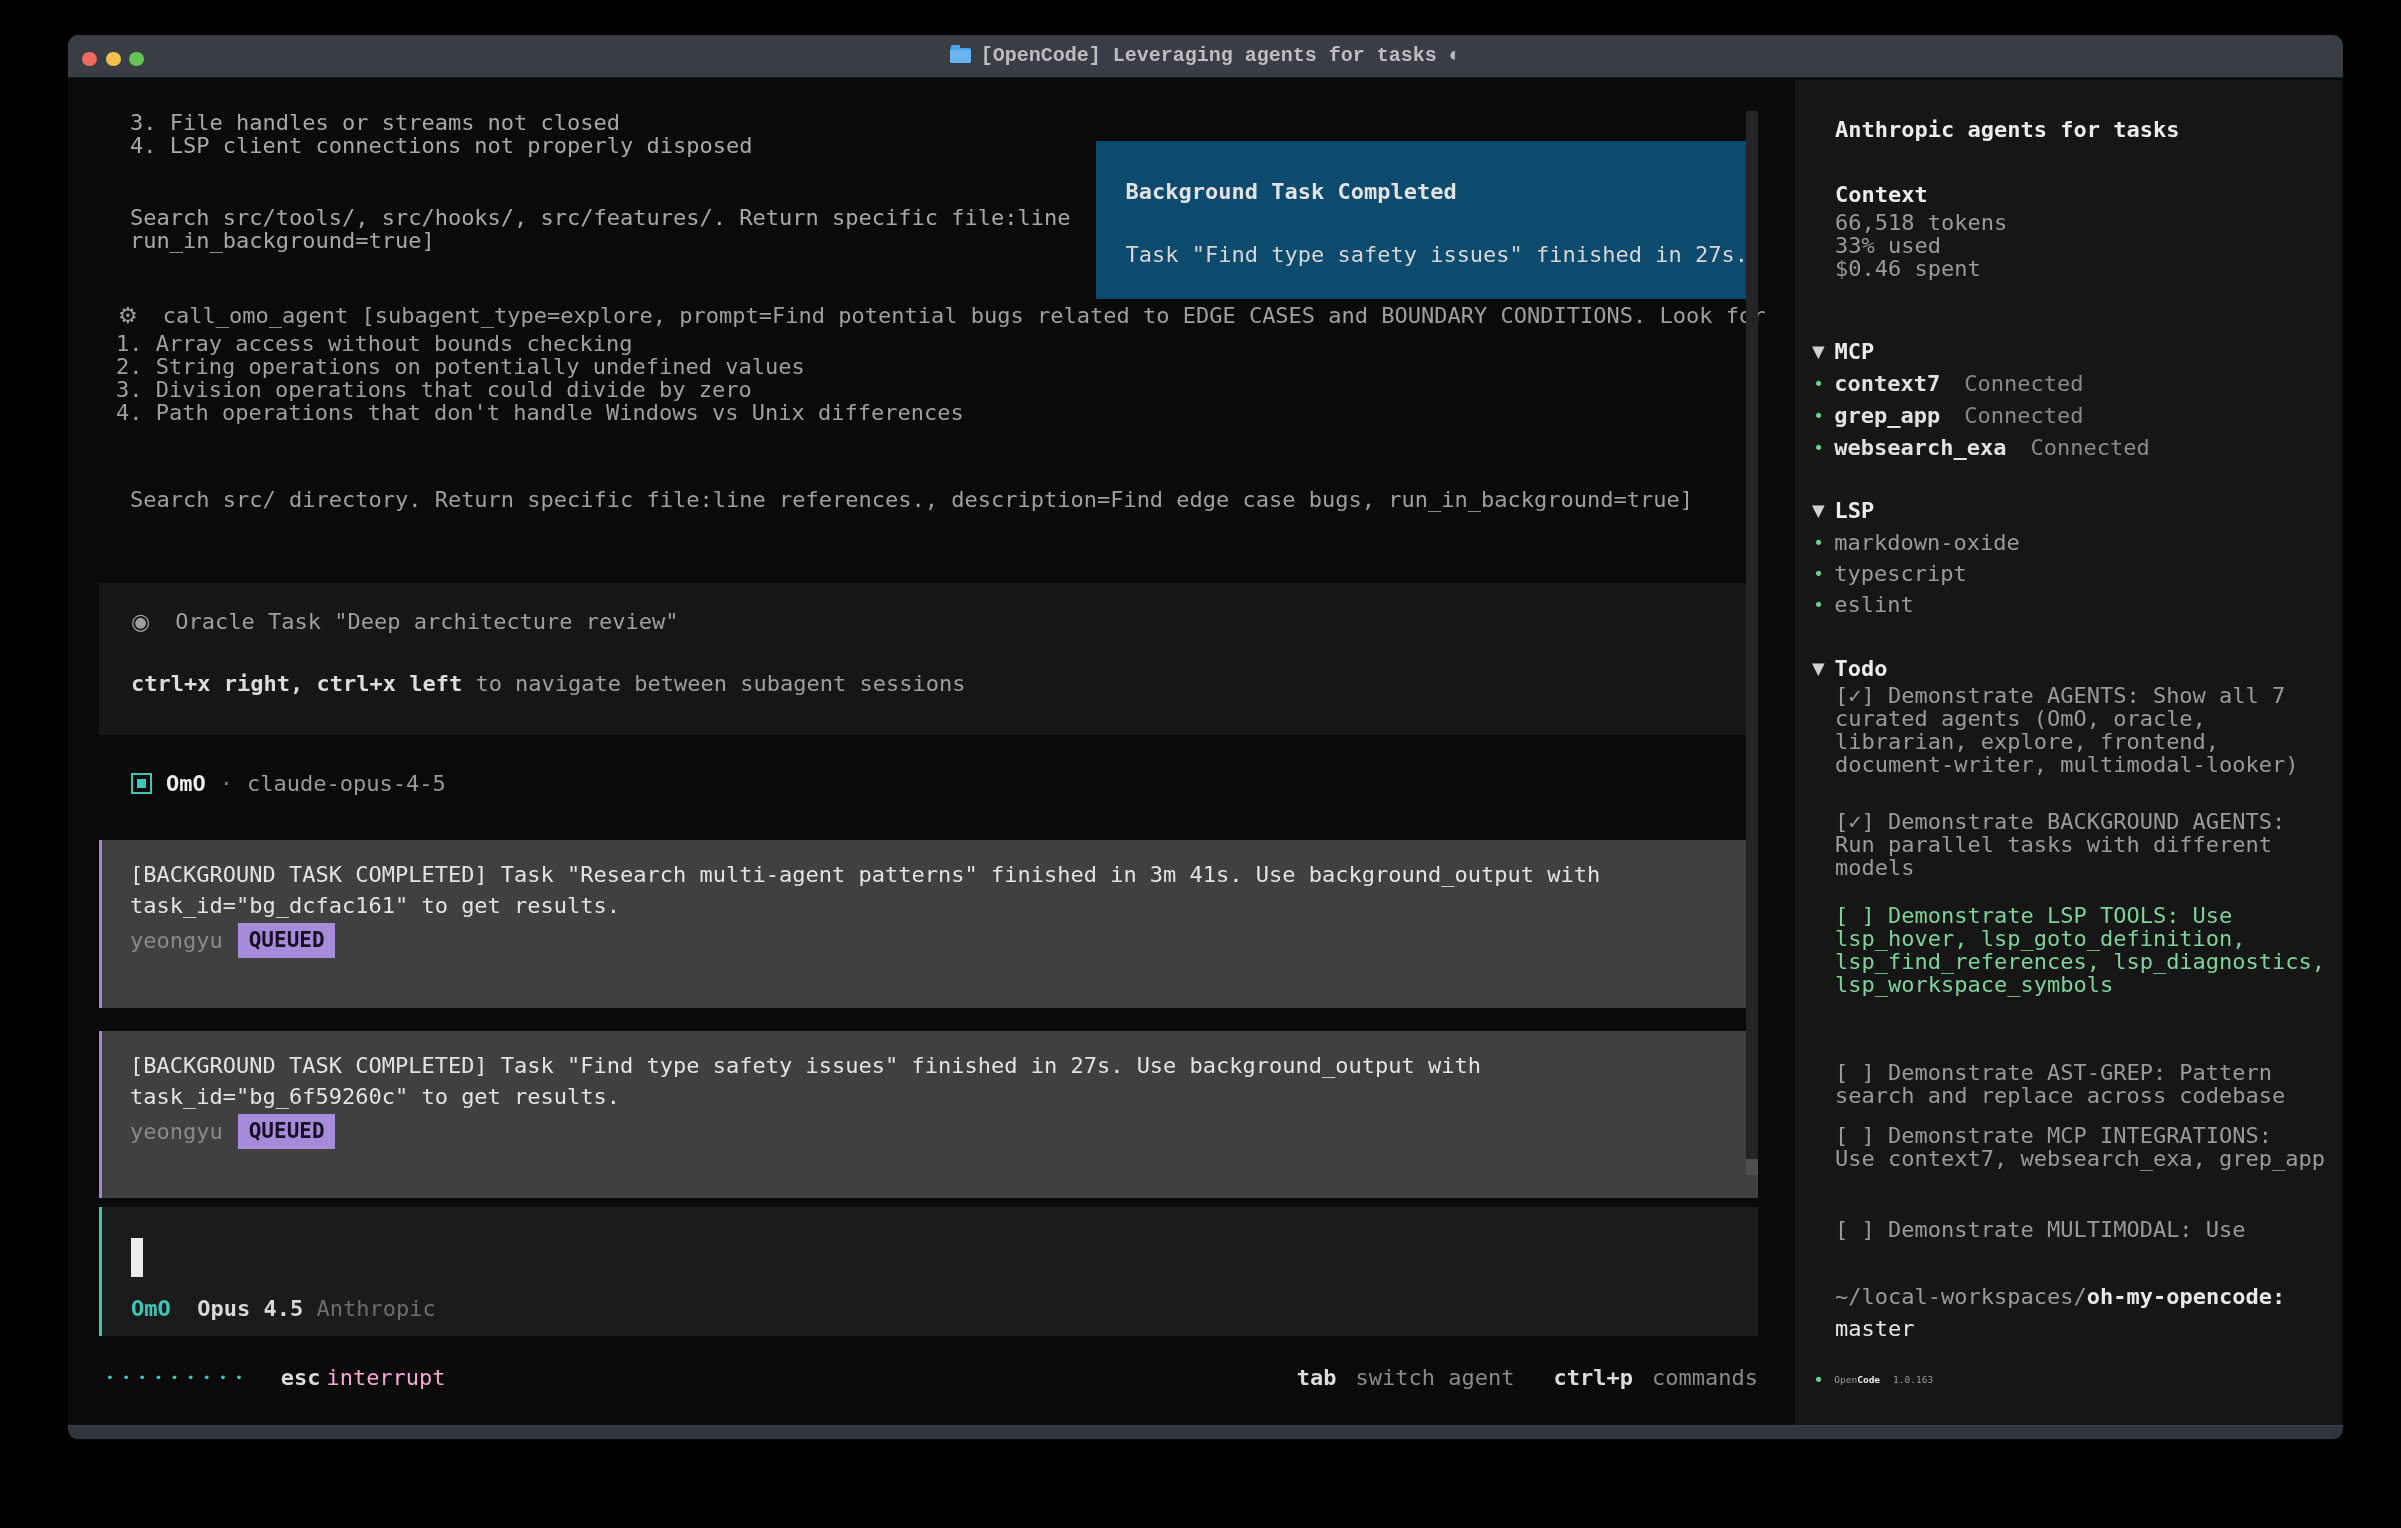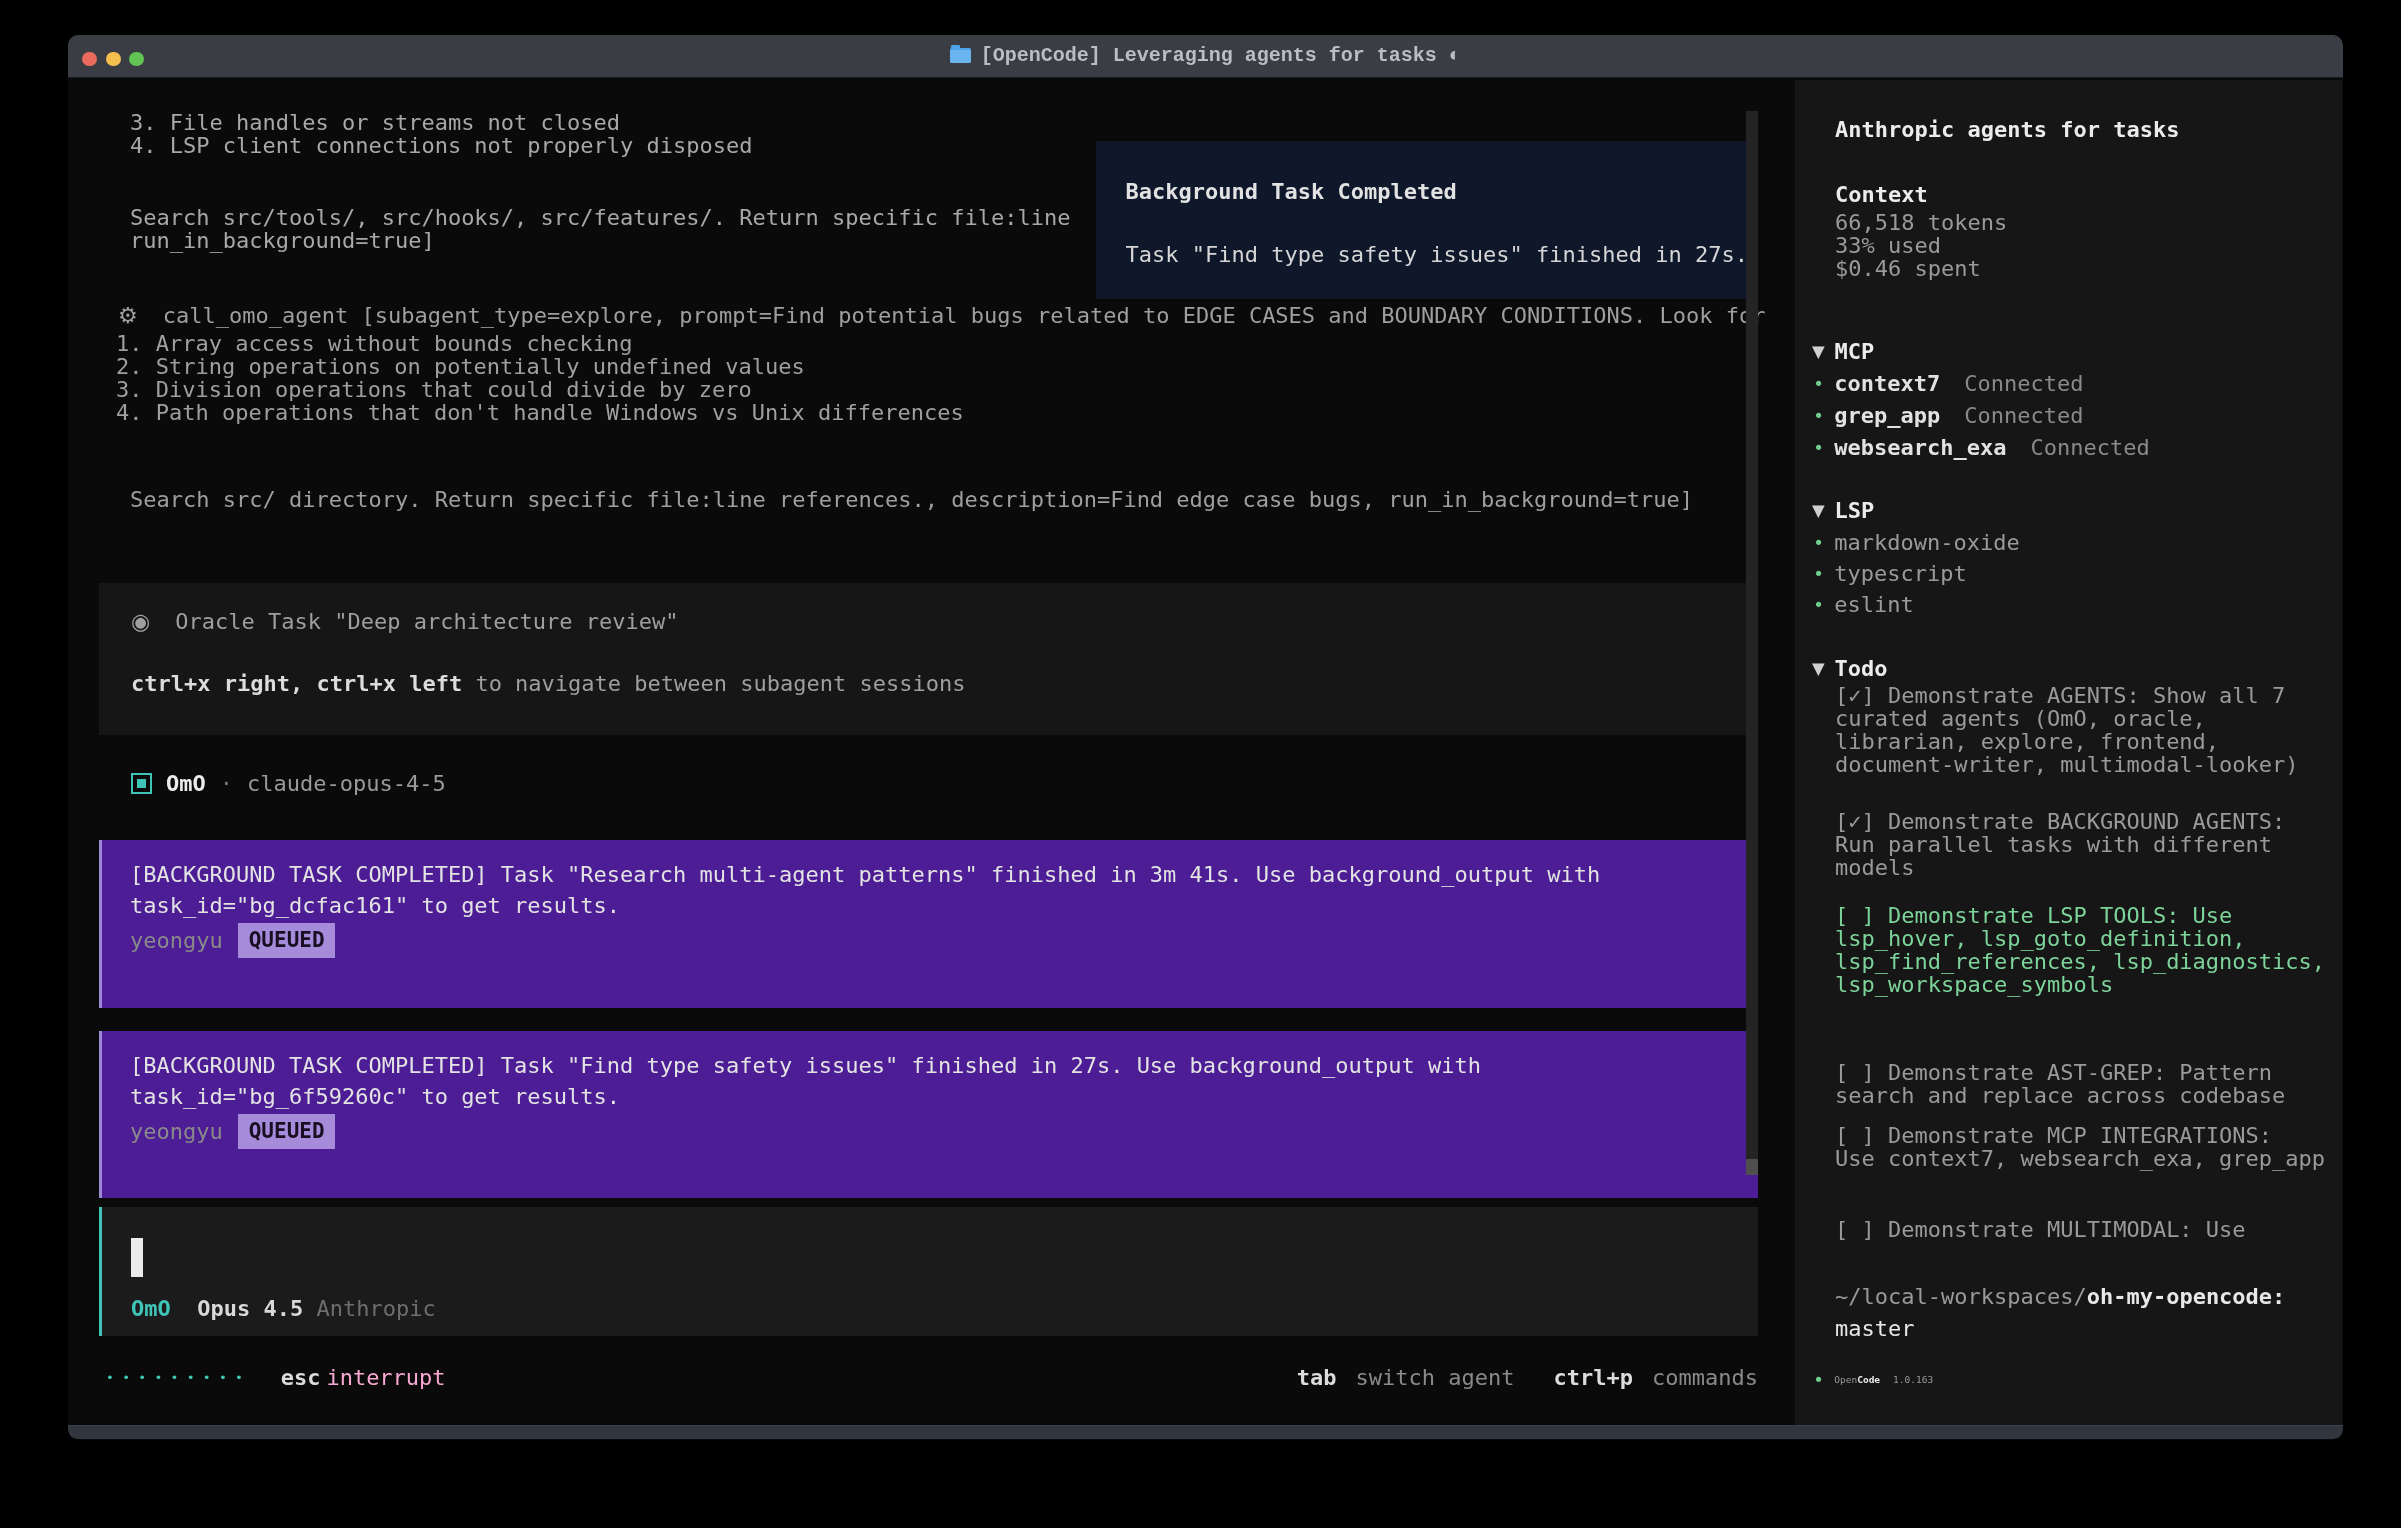--- a/index.html
+++ b/index.html
@@ -40,21 +40,21 @@
   #oracle-box .l1 { left:32px; top:23px; color:#9f9f9f; }
   #oracle-box .l1 .fisheye { font-family:"DejaVu Sans",sans-serif; margin-right:11.8px; }
   #oracle-box .l2 { left:32px; top:85px; color:#9f9f9f; }
   #session-header { position:absolute; left:63px; top:733px; height:31px; display:flex; align-items:center; }
   #agent-icon { width:21px; height:21px; border:2.4px solid #3ec5b8; display:flex; align-items:center;
                 justify-content:center; margin-right:14px; background:#0a0a0a; }
   #agent-icon .fill { width:9.5px; height:9.5px; background:#3ec5b8; }
   #session-header .nm { font-size:22px; font-weight:bold; color:#ececec; margin-right:14px; }
   #session-header .sep{ font-size:22px; color:#777; margin-right:14px; }
   #session-header .md { font-size:22px; color:#9a9a9a; }
-  .task-block { position:absolute; left:31px; width:1659px; background:#4c1d95;
+  .task-block { position:absolute; left:31px; width:1659px; background:#404040;
                 border-left:3.5px solid #9c8bd4; padding:19px 28px 0 28px; }
   #task-block-1 { top:805px; height:168px; }
   #task-block-2 { top:996px; height:167px; }
   .task-block .txt { position:static; white-space:pre-line; font-size:22px; line-height:31px; color:#e3e3e3; }
   .task-block .foot { display:flex; align-items:center; height:31px; margin-top:3.5px; }
   .task-block .usr { font-size:22px; color:#8a8a8a; margin-right:15.4px; }
   .badge { display:inline-block; background:#a78bdb; color:#181022; font-size:21px; font-weight:bold;
            padding:3.5px 10.6px; line-height:28px; }
   #input-box { position:absolute; left:31px; top:1172px; width:1659px; height:129px;
                background:#1b1b1b; border-left:3px solid #3ec5b8; }
@@ -67,21 +67,21 @@
   #statusbar { position:absolute; left:0; top:1327px; width:2275px; height:31px; }
   #sb-left { position:absolute; left:38px; top:0; height:31px; display:flex; align-items:center; }
   #activity-dots { font-size:13px; letter-spacing:8.3px; color:#3ec5b8; }
   #sb-left .k { font-size:22px; font-weight:bold; color:#dcdcdc; margin-left:29.5px; }
   #sb-left .v { font-size:22px; color:#f9a8d4; margin-left:6px; }
   #sb-right { position:absolute; right:585px; top:0; height:31px; display:flex; align-items:center; }
   #sb-right .k { font-size:22px; font-weight:bold; color:#dcdcdc; }
   #sb-right .v { font-size:22px; color:#8a8a8a; margin-left:19px; }
   #sb-right .gap { width:39px; }
   
-  #toast { position:absolute; left:1028px; top:106px; width:661px; height:158px; background:#0f172a;
+  #toast { position:absolute; left:1028px; top:106px; width:661px; height:158px; background:#0c4a6e;
            border-right:3.5px solid #6fd08c; }
   #toast .t { left:29.5px; top:35px; color:#e2e2e2; font-weight:bold; }
   #toast .b { left:29.5px; top:98px; color:#d6d6d6; }
   
   #main-scrollbar { position:absolute; left:1678px; top:76px; width:12.4px; height:1064px; }
   #main-scrollbar .track { position:absolute; left:0; top:0; width:12.4px; height:1048px; background:#242424; }
   #main-scrollbar .thumb { position:absolute; left:0; bottom:0; width:12.4px; height:16px; background:#4f4f4f; }
   
   #sidebar { position:absolute; left:1727px; top:45px; width:547px; height:1345px; background:#161616; }
   #sidebar .line, #sidebar .pre { left:40px; }

